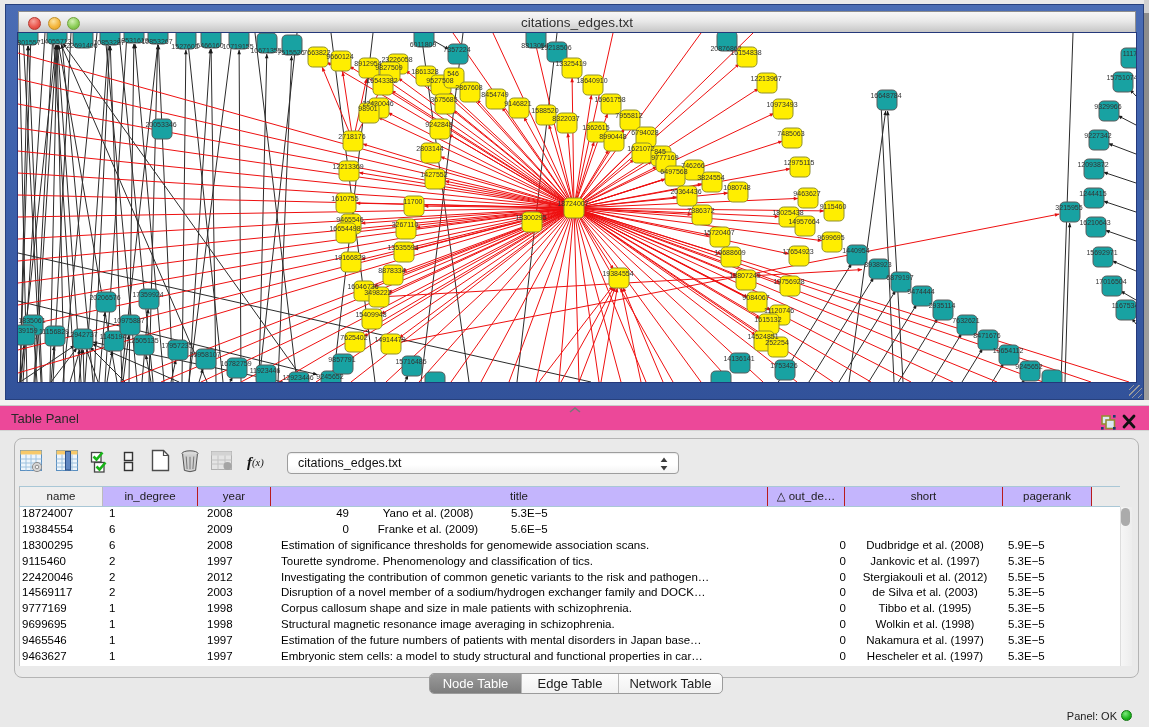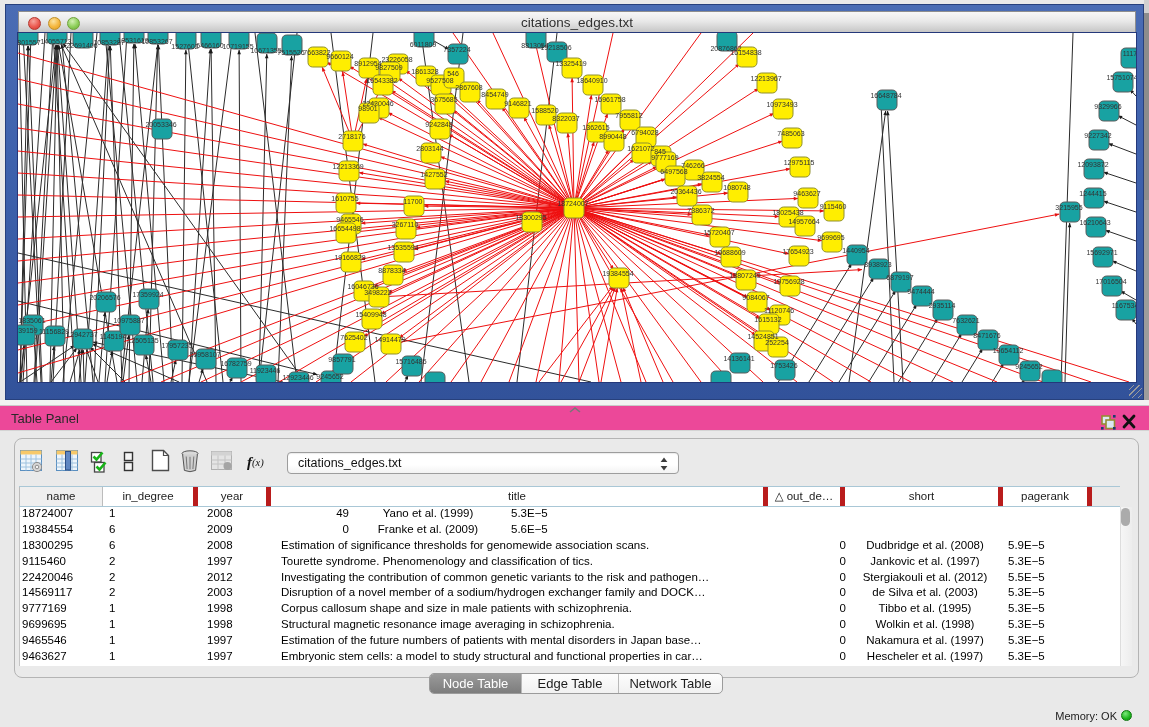--- a/index.html
+++ b/index.html
@@ -25,21 +25,21 @@
 #panelhead span { position:absolute; left:11px; top:5px; font-size:13px; color:#2a2a2a; }
 #grabber { position:absolute; left:569px; top:399px; width:12px; height:6px; z-index:5; }
 #container { position:absolute; left:14px; top:438px; width:1125px; height:240px;
   background:#eaeaea; border:1px solid #b4b4b4; border-radius:8px; }
 #combo { position:absolute; left:287px; top:452px; width:392px; height:22px;
   background:linear-gradient(180deg,#ffffff 0 60%,#f3f3f3);
   border:1px solid #9d9d9d; border-radius:4px; font-size:12.5px; color:#111; line-height:20px;
   padding-left:10px; box-shadow:inset 0 1px 1px rgba(0,0,0,.08); }
 #table { position:absolute; left:19px; top:486px; width:1101px; height:180px; font-size:11.5px; }
 #thead { height:21px; display:flex; border-top:1px solid #a9c7d6; border-bottom:1px solid #a9c7d6; }
-#thead div { background:#ffffff; border-right:5px solid #b91c1c; text-align:center;
+#thead div { background:#c4b5fd; border-right:1px solid #b91c1c; text-align:center;
   line-height:19px; color:#1c1c1c; }
 #thead div:first-child { background:#efefef; border-left:1px solid #bcbcbc; border-right:1px solid #bcbcbc; }
 .tr { display:flex; height:15.9px; background:#fff; color:#000; white-space:nowrap; }
 .tr div { overflow:hidden; }
 .c0 { width:84px; padding-left:2px; }
 .c1 { width:95px; padding-left:5px; }
 .c2 { width:73px; padding-left:8px; }
 .c3 { width:497px; padding-left:9px; }
 .c4 { width:77px; padding-left:6px;text-align:right; }
 .c5 { width:158px; text-align:center; }
@@ -674,21 +674,21 @@
     <div style="width:77px">△ out_de…</div>
     <div style="width:158px">short</div>
     <div style="width:89px">pagerank</div>
   </div>
   <div id="tbody">
 <div class="tr">
         <div class="c0">18724007</div>
         <div class="c1">1</div>
         <div class="c2">2008</div>
         <div class="c4">49</div>
-        <div class="c5">Yano et al. (1999)</div>
+        <div class="c5">Yano et al. (2008)</div>
         <div class="c6">5.3E−5</div>
       </div>
 <div class="tr">
         <div class="c0">19384554</div>
         <div class="c1">6</div>
         <div class="c2">2009</div>
         <div class="c4">0</div>
         <div class="c5">Franke et al. (2009)</div>
         <div class="c6">5.6E−5</div>
       </div>
@@ -768,14 +768,14 @@
 </div>
 <div id="sbtrack"></div>
 <div id="sbthumb"></div>
 
 <div id="tabs">
   <div class="sel" style="width:91px">Node Table</div>
   <div class="d" style="width:97px">Edge Table</div>
   <div class="d" style="width:104px">Network Table</div>
 </div>
 
-<div id="mem">Memory: OK</div>
+<div id="mem">Panel: OK</div>
 <div id="memdot"></div>
 
 </body></html>

